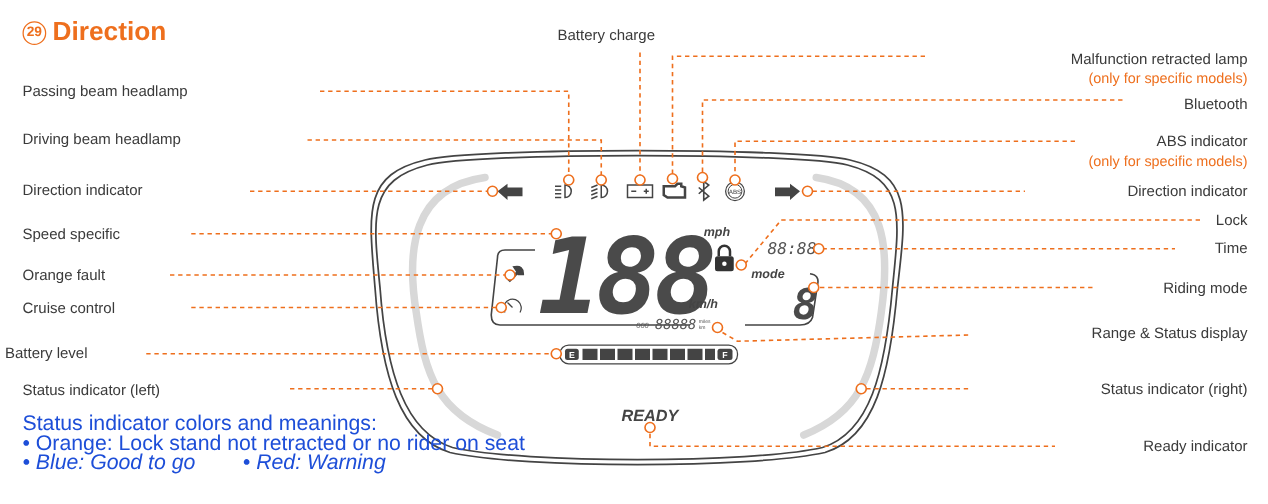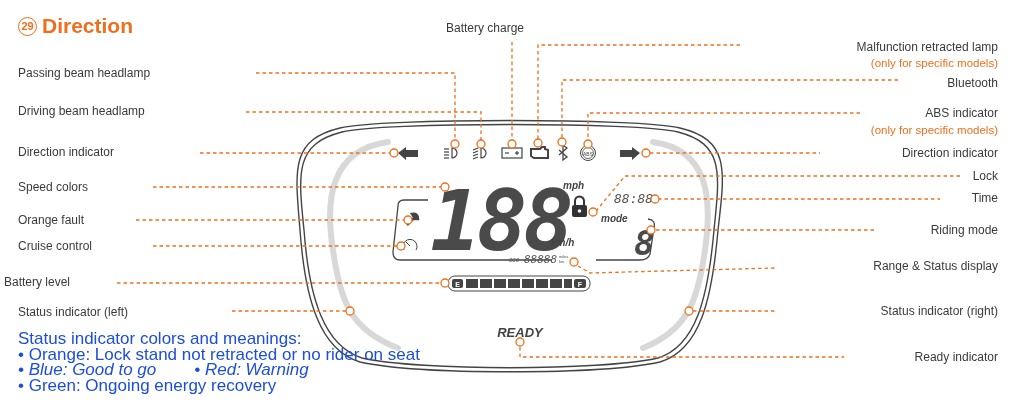--- a/index.html
+++ b/index.html
@@ -152,21 +152,21 @@
     <circle cx="445" cy="283" r="4"></circle>
       <circle cx="350" cy="311" r="4"></circle>
       <circle cx="689" cy="311" r="4"></circle>
     <circle cx="520" cy="342" r="4"></circle>
   </g>
 </svg>
 
 <div class="lbl" style="left:18px;top:63px">Passing beam headlamp</div>
 <div class="lbl" style="left:18px;top:101px">Driving beam headlamp</div>
 <div class="lbl" style="left:18px;top:142px">Direction indicator</div>
-<div class="lbl" style="left:18px;top:177px">Speed colors</div>
+<div class="lbl" style="left:18px;top:177px">Speed specific</div>
 <div class="lbl" style="left:18px;top:210px">Orange fault</div>
 <div class="lbl" style="left:18px;top:236px">Cruise control</div>
 <div class="lbl" style="left:4px;top:272px">Battery level</div>
 <div class="lbl" style="left:18px;top:302px">Status indicator (left)</div>
 
 <div class="lbl" style="left:446px;top:18px">Battery charge</div>
 
 <div class="lbl r" style="right:16px;top:37px">Malfunction retracted lamp</div>
 <div class="sub" style="right:16px;top:57px">(only for specific models)</div>
 <div class="lbl r" style="right:16px;top:73px">Bluetooth</div>
@@ -181,14 +181,13 @@
 <div class="lbl r" style="right:16px;top:347px">Ready indicator</div>
 
 <div class="legend">
   <div>Status indicator colors and meanings:</div>
   <div>• Orange: Lock stand not retracted or no rider on seat</div>
   <div class="row">
     <span>• Blue: Good to go</span>
     <span class="gap"></span>
     <span>• Red: Warning</span>
   </div>
-  <div>• Green: Ongoing energy recovery</div>
 </div>
 
 </body></html>

